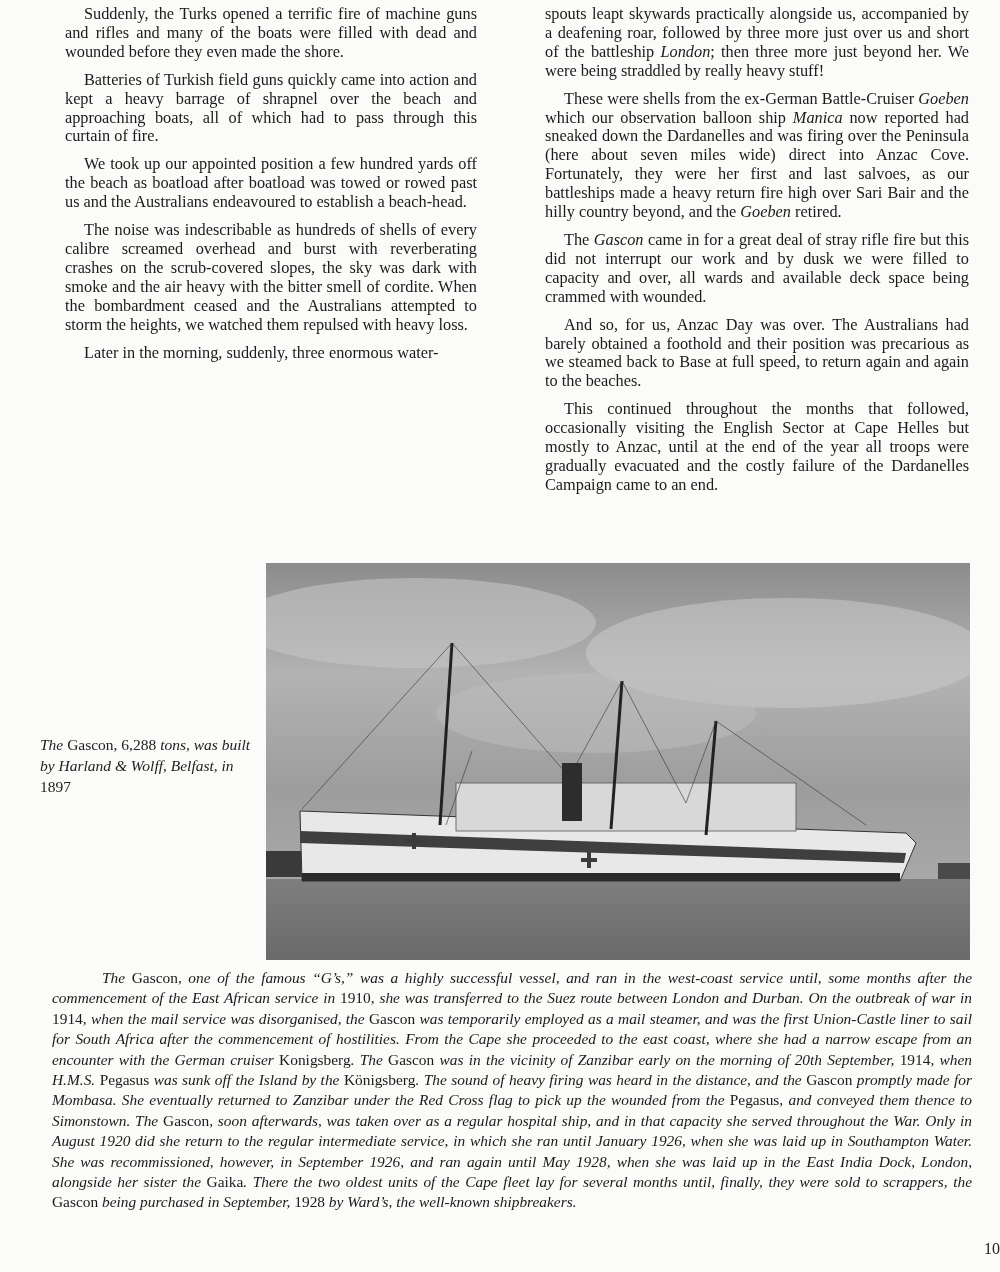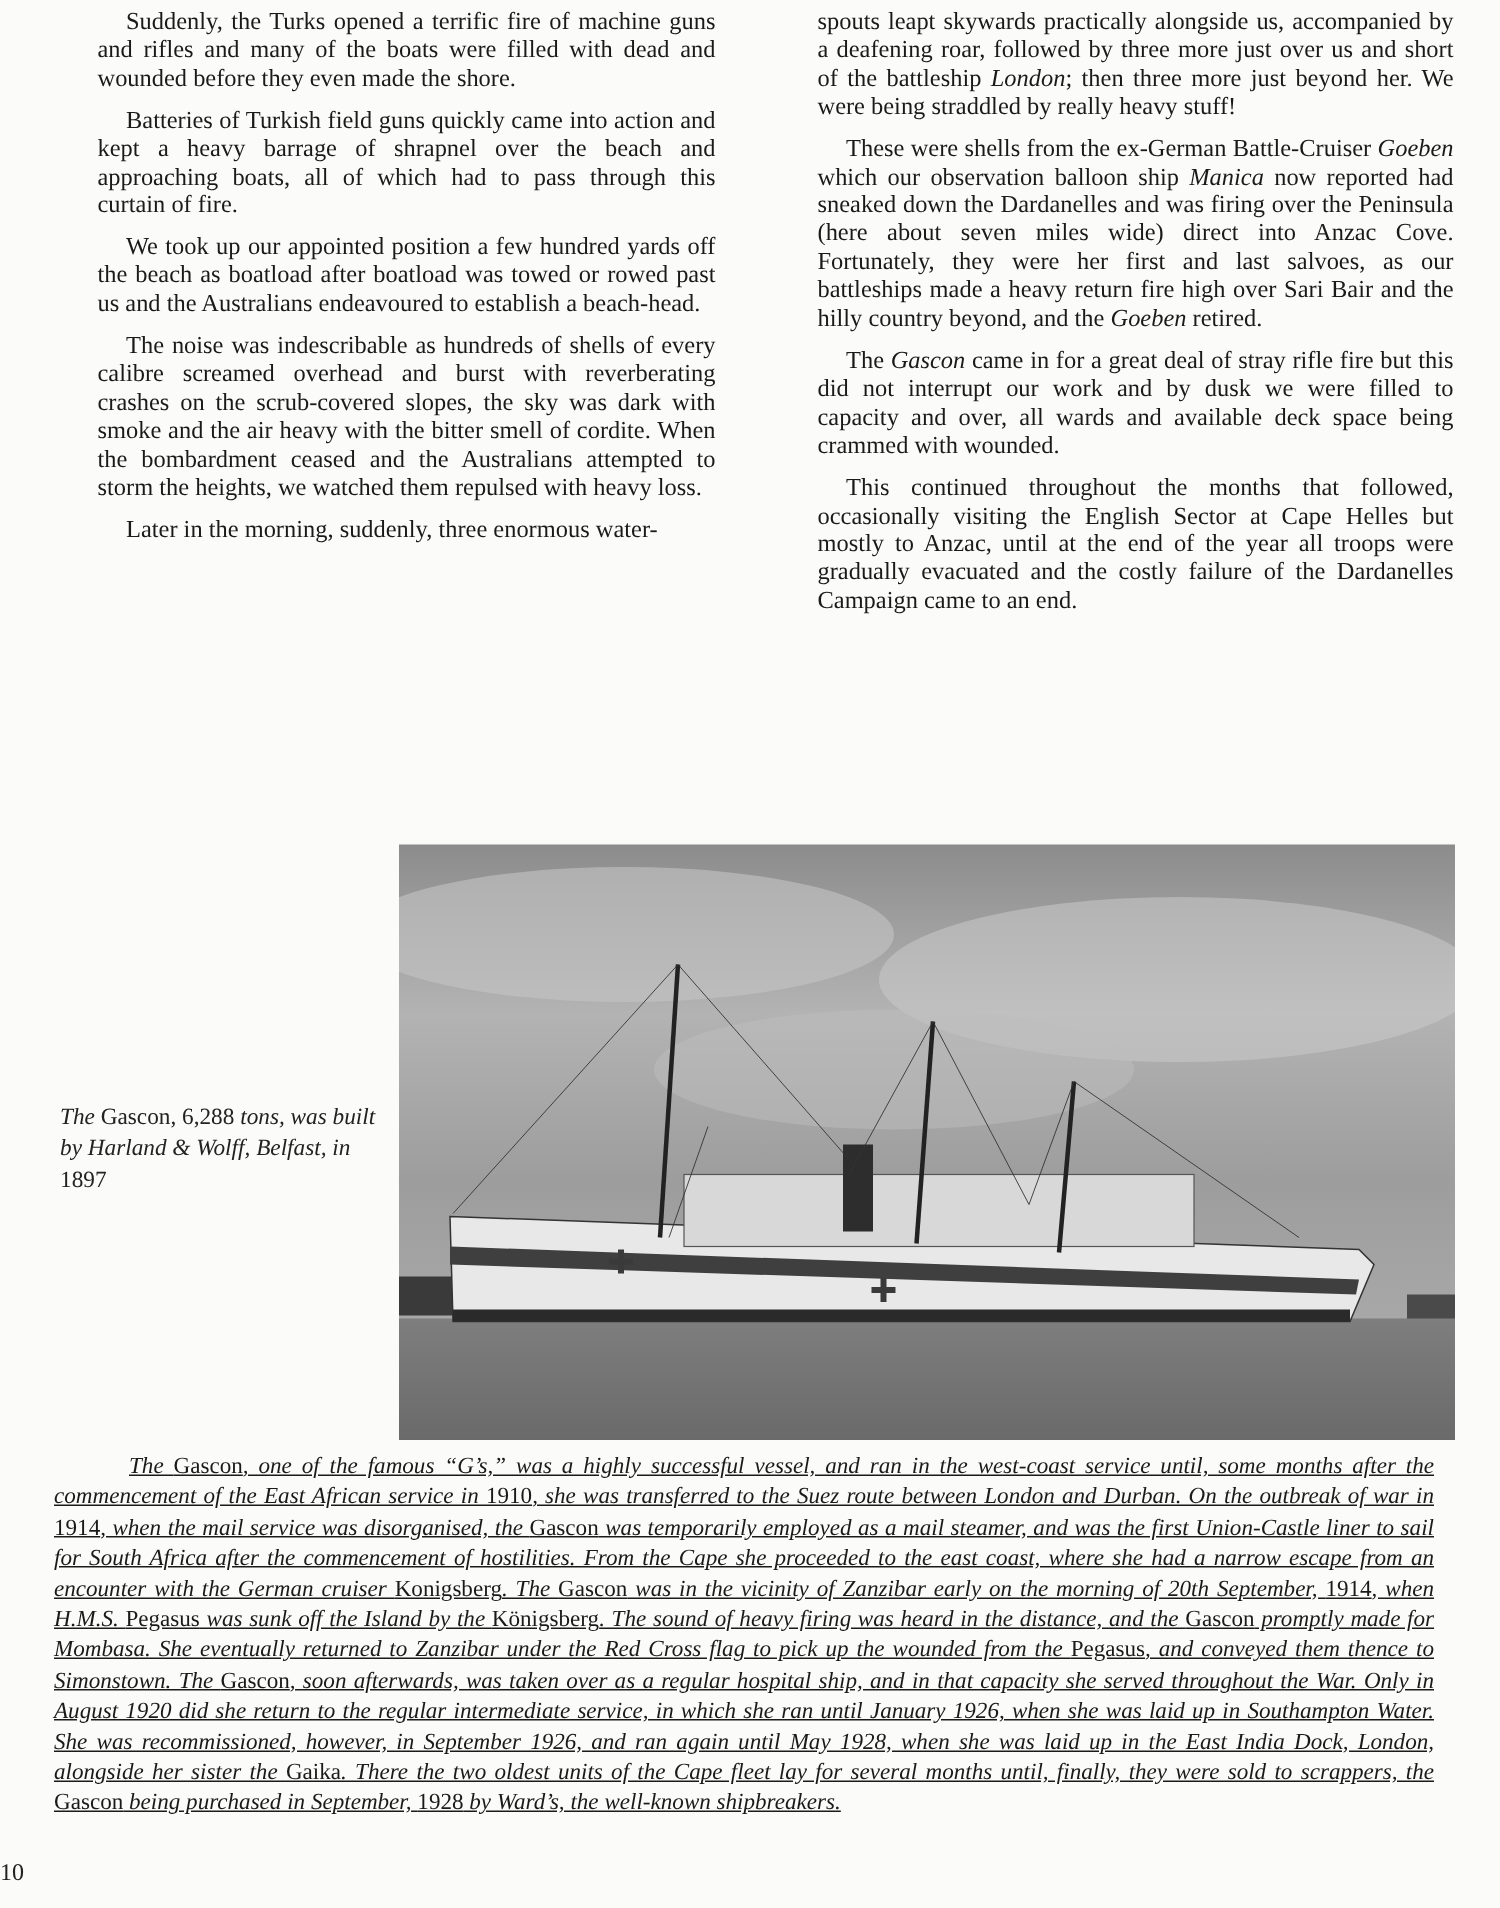--- a/index.html
+++ b/index.html
@@ -17,44 +17,45 @@
     position:absolute; left:266px; top:563px; width:704px; height:397px; overflow:hidden;
     background:#9a9a9a;
   }
   .photo svg { display:block; width:100%; height:100%; }
   .side-caption {
     position:absolute; left:40px; top:734px; width:215px; font-size:15.5px; line-height:21px;
     text-align:left; font-style:italic; color:#222;
   }
   .side-caption .up { font-style:normal; }
   .bottom-caption {
-    position:absolute; left:36px; top:968px; width:920px; font-size:15.4px; line-height:20.4px;
-    text-align:justify; font-style:italic; color:#1a1a1a;text-decoration:underline;
+    position:absolute; left:52px; top:968px; width:920px; font-size:15.4px; line-height:20.4px;
+    text-align:justify; font-style:italic; color:#1a1a1a;
   }
   .bottom-caption .indent { display:inline-block; width:50px; }
   .bottom-caption .up { font-style:normal; }
   .page-number {
-    position:absolute; left:0; width:1000px; top:1240px; text-align:left; font-size:16px; color:#222;
+    position:absolute; left:0; width:1000px; top:1240px; text-align:right; font-size:16px; color:#222;
   }
 </style>
 </head>
 <body>
 
 <div class="col col-left">
   <p>Suddenly, the Turks opened a terrific fire of machine guns and rifles and many of the boats were filled with dead and wounded before they even made the shore.</p>
   <p>Batteries of Turkish field guns quickly came into action and kept a heavy barrage of shrapnel over the beach and approaching boats, all of which had to pass through this curtain of fire.</p>
   <p>We took up our appointed position a few hundred yards off the beach as boatload after boatload was towed or rowed past us and the Australians endeavoured to establish a beach-head.</p>
   <p>The noise was indescribable as hundreds of shells of every calibre screamed overhead and burst with reverberating crashes on the scrub-covered slopes, the sky was dark with smoke and the air heavy with the bitter smell of cordite. When the bombardment ceased and the Australians attempted to storm the heights, we watched them repulsed with heavy loss.</p>
   <p>Later in the morning, suddenly, three enormous water-</p>
 </div>
 
 <div class="col col-right">
   <p class="cont"><span>spouts leapt skywards practically alongside us, accompanied by a deafening roar, followed by three more just over us and short of the battleship </span><em>London</em><span>; then three more just beyond her. We were being straddled by really heavy stuff!</span></p>
   <p><span>These were shells from the ex-German Battle-Cruiser </span><em>Goeben</em><span> which our observation balloon ship </span><em>Manica</em><span> now reported had sneaked down the Dardanelles and was firing over the Peninsula (here about seven miles wide) direct into Anzac Cove. Fortunately, they were her first and last salvoes, as our battleships made a heavy return fire high over Sari Bair and the hilly country beyond, and the </span><em>Goeben</em><span> retired.</span></p>
   <p><span>The </span><em>Gascon</em><span> came in for a great deal of stray rifle fire but this did not interrupt our work and by dusk we were filled to capacity and over, all wards and available deck space being crammed with wounded.</span></p>
+  <p>And so, for us, Anzac Day was over. The Australians had barely obtained a foothold and their position was precarious as we steamed back to Base at full speed, to return again and again to the beaches.</p>
   <p>This continued throughout the months that followed, occasionally visiting the English Sector at Cape Helles but mostly to Anzac, until at the end of the year all troops were gradually evacuated and the costly failure of the Dardanelles Campaign came to an end.</p>
 </div>
 
 <div class="photo">
   <svg viewBox="0 0 704 397" preserveAspectRatio="none">
     <defs>
       <linearGradient id="sky" x1="0" y1="0" x2="0" y2="1">
         <stop offset="0" stop-color="#8c8c8c"></stop>
         <stop offset="0.35" stop-color="#b3b3b3"></stop>
         <stop offset="0.7" stop-color="#9d9d9d"></stop>

